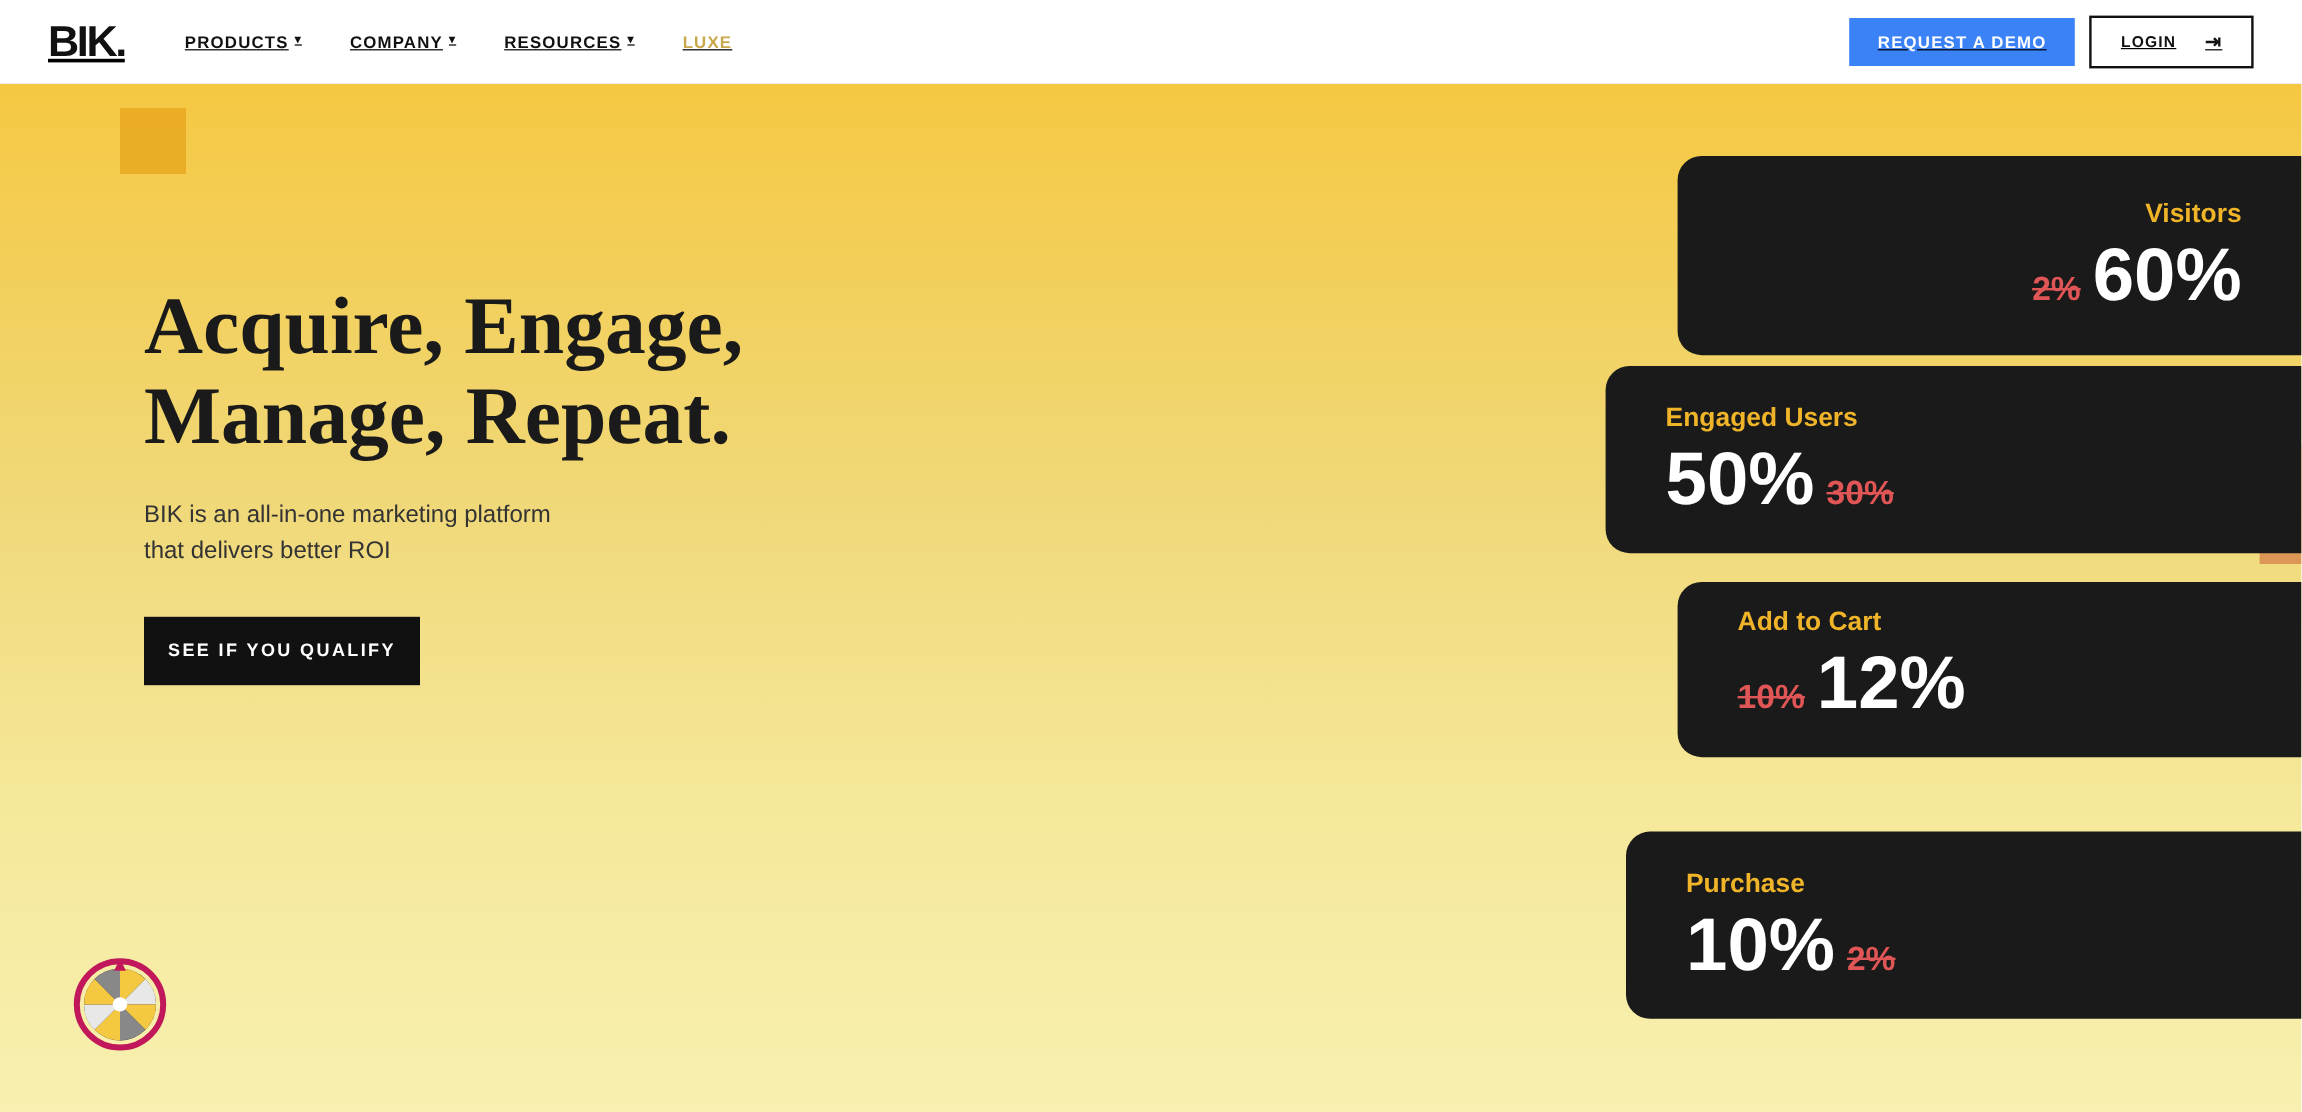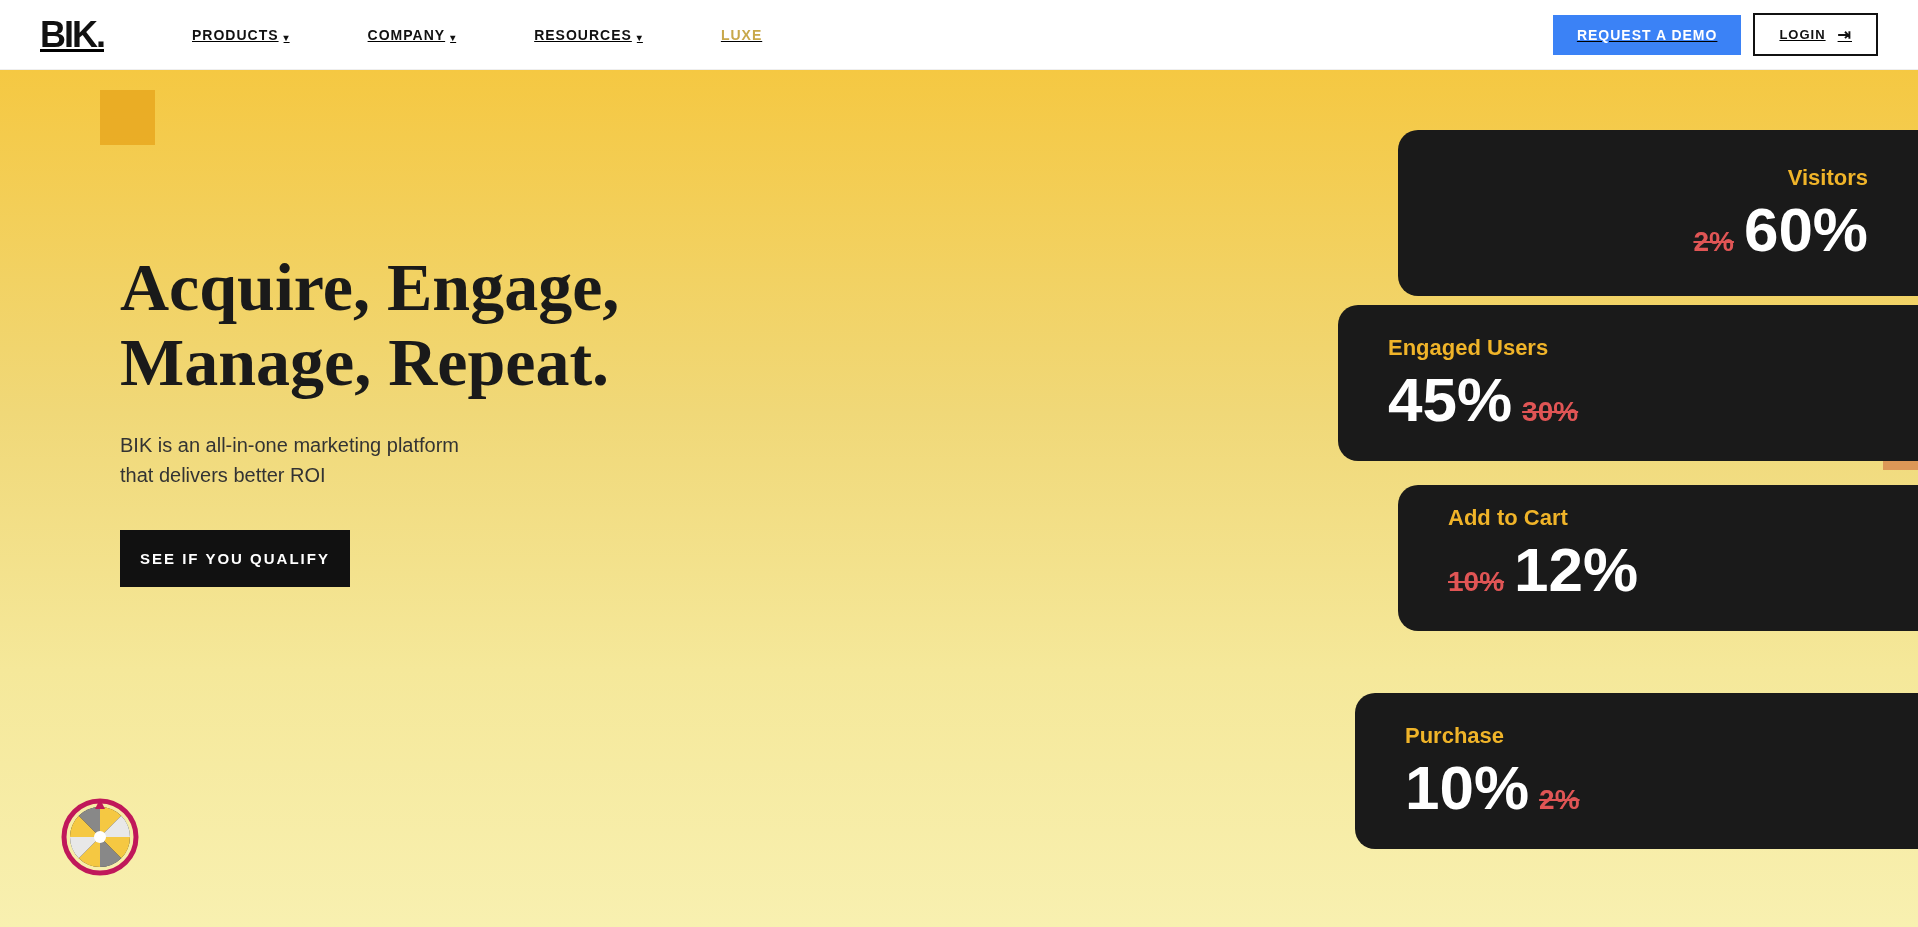--- a/index.html
+++ b/index.html
@@ -26,30 +26,29 @@
       margin-right: 50px;
     }
     .nav-links {
       display: flex;
       align-items: center;
       gap: 40px;
       flex: 1;
     }
     .nav-item {
       display: flex;
-      align-items: flex-end;
+      align-items: flex-start;
       gap: 5px;
       font-size: 14px;
       font-weight: 700;
       letter-spacing: 1px;
       color: #111;
       cursor: pointer;
       font-family: 'Arial', sans-serif;
       text-transform: uppercase;
-      margin-left: 38px;
     }
     .nav-item .chevron {
       font-size: 10px;
     }
     .nav-item-luxe {
       color: #c8a84b;
       font-weight: 700;
       letter-spacing: 1px;
       font-family: 'Arial', sans-serif;
     }
@@ -77,21 +76,21 @@
       border: 2px solid #111;
       padding: 10px 24px;
       font-size: 13px;
       font-weight: 700;
       letter-spacing: 1px;
       cursor: pointer;
       font-family: 'Arial', sans-serif;
       text-transform: uppercase;
       display: flex;
       align-items: center;
-      gap: 12px;
+      gap: 24px;
     }
 
     
     .hero {
       position: relative;
       width: 100%;
       height: 857px;
       background: linear-gradient(to bottom, #f5c842 0%, #f0d878 40%, #f5e89a 70%, #f8f0b0 100%);
       overflow: hidden;
     }
@@ -122,21 +121,21 @@
       width: 70px;
       height: 70px;
       background: #d4804a;
       opacity: 0.7;
     }
 
     
     .hero-content {
       position: absolute;
       left: 120px;
-      top: 180px;
+      top: 164px;
       max-width: 560px;
     }
     .hero-headline {
       font-size: 68px;
       font-weight: 900;
       color: #1a1a1a;
       line-height: 1.1;
       font-family: 'Georgia', serif;
       margin-bottom: 30px;
     }
@@ -338,21 +337,21 @@
       <div class="stat-label">Visitors</div>
       <div class="stat-values">
         <span class="stat-old-value">2%</span>
         <span class="stat-main-value">60%</span>
       </div>
     </div>
 
     <div class="stat-card stat-card-engaged">
       <div class="stat-label">Engaged Users</div>
       <div class="stat-values">
-        <span class="stat-main-value">45%</span>
+        <span class="stat-main-value">50%</span>
         <span class="stat-old-value">30%</span>
       </div>
     </div>
 
     <div class="stat-card stat-card-cart">
       <div class="stat-label">Add to Cart</div>
       <div class="stat-values">
         <span class="stat-old-value">10%</span>
         <span class="stat-main-value">12%</span>
       </div>

